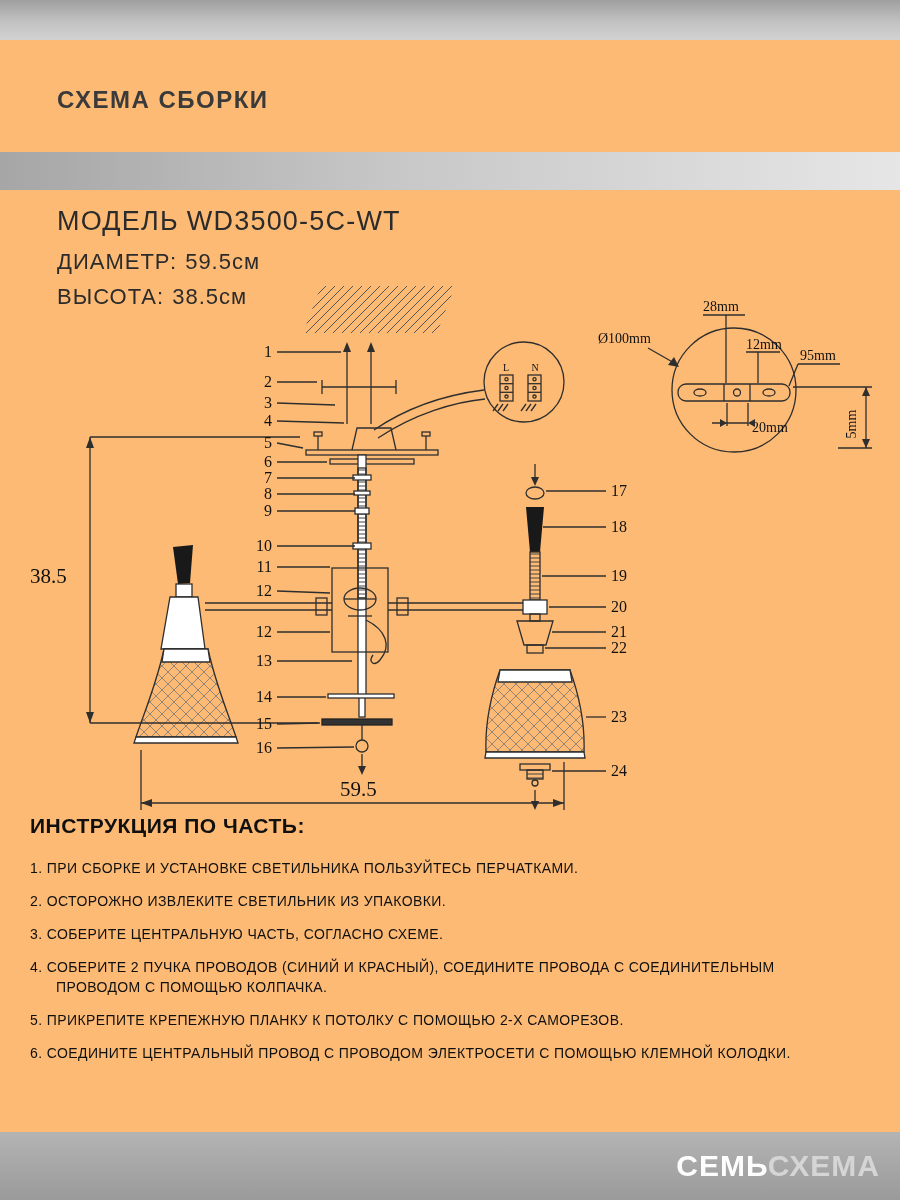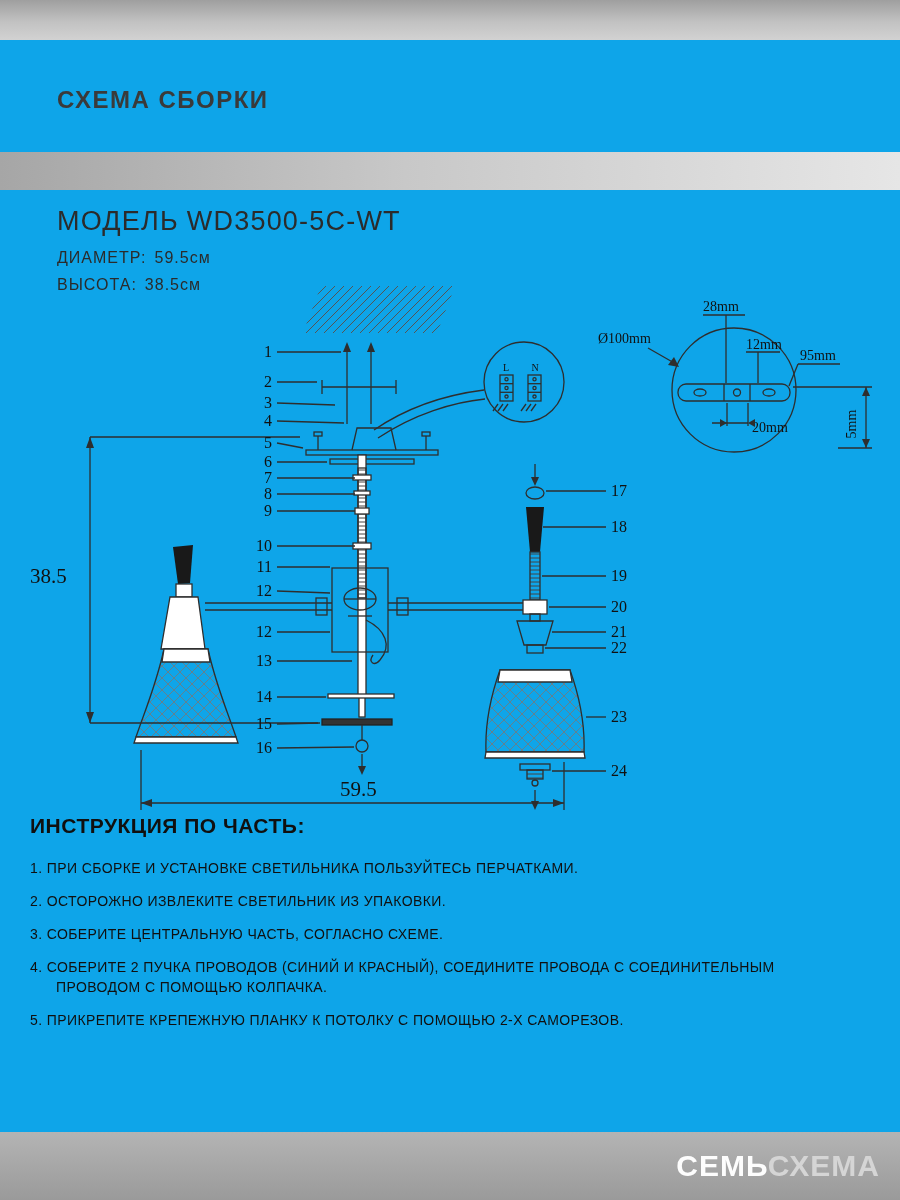--- a/index.html
+++ b/index.html
@@ -1,26 +1,26 @@
 <!DOCTYPE html>
 <html><head>
 <meta charset="utf-8">
 <style>
   html,body{margin:0;padding:0;background:#e9e9e9;}
-  .page{position:relative;width:900px;height:1200px;background:#0ea5e9;overflow:hidden;
+  .page{position:relative;width:900px;height:1200px;background:#fdba74;overflow:hidden;
         font-family:"Liberation Sans",sans-serif;color:#1d1d1d;margin:0 auto;}
   .band-top{position:absolute;top:0;left:0;width:900px;height:40px;
         background:linear-gradient(180deg,#9f9f9f 0%,#c2c2c2 55%,#d2d2d2 100%);}
   .page-title{position:absolute;top:86px;left:57px;font-size:24px;font-weight:bold;
         letter-spacing:1.5px;color:#3a3a3a;}
   .band-divider{position:absolute;top:152px;left:0;width:900px;height:38px;
         background:linear-gradient(90deg,#a6a6a6 0%,#c8c8c8 45%,#e6e6e6 100%);}
   .model-block{position:absolute;top:206px;left:57px;}
   .model-line{font-size:27px;letter-spacing:1.2px;color:#2b2b2b;margin-bottom:12px;}
-  .spec-line{font-size:16px;letter-spacing:1px;color:#2b2b2b;margin-bottom:9px;}
+  .spec-line{font-size:22px;letter-spacing:1px;color:#2b2b2b;margin-bottom:9px;}
   .model-line span,.spec-line span{margin-right:8px;}
   .diagram-wrap{position:absolute;top:268px;left:0;width:900px;height:545px;}
   .num{font-family:"Liberation Serif","DejaVu Serif",serif;font-size:16px;fill:#111;stroke:none;}
   .dim{font-family:"Liberation Serif","DejaVu Serif",serif;font-size:21px;fill:#111;stroke:none;}
   .mm{font-family:"Liberation Serif","DejaVu Serif",serif;font-size:14px;fill:#111;stroke:none;}
   .tl{font-family:"Liberation Serif","DejaVu Serif",serif;font-size:10px;fill:#111;stroke:none;}
   .instructions{position:absolute;top:814px;left:30px;width:828px;}
   .instr-title{font-size:21px;font-weight:bold;letter-spacing:0.5px;color:#101010;margin:0 0 20px 0;}
   .instr-item{font-size:14px;line-height:20px;letter-spacing:0.4px;color:#101010;
         margin-bottom:13px;padding-left:26px;text-indent:-26px;}
@@ -308,20 +308,21 @@
     </svg>
   </div>
 
   <div class="instructions">
     <h2 class="instr-title">ИНСТРУКЦИЯ ПО ЧАСТЬ:</h2>
     <div class="instr-item">1. ПРИ СБОРКЕ И УСТАНОВКЕ СВЕТИЛЬНИКА ПОЛЬЗУЙТЕСЬ ПЕРЧАТКАМИ.</div>
     <div class="instr-item">2. ОСТОРОЖНО ИЗВЛЕКИТЕ СВЕТИЛЬНИК ИЗ УПАКОВКИ.</div>
     <div class="instr-item">3. СОБЕРИТЕ ЦЕНТРАЛЬНУЮ ЧАСТЬ, СОГЛАСНО СХЕМЕ.</div>
     <div class="instr-item">4. СОБЕРИТЕ 2 ПУЧКА ПРОВОДОВ (СИНИЙ И КРАСНЫЙ), СОЕДИНИТЕ ПРОВОДА С СОЕДИНИТЕЛЬНЫМ ПРОВОДОМ С ПОМОЩЬЮ КОЛПАЧКА.</div>
     <div class="instr-item">5. ПРИКРЕПИТЕ КРЕПЕЖНУЮ ПЛАНКУ К ПОТОЛКУ С ПОМОЩЬЮ 2-Х САМОРЕЗОВ.</div>
+    <div class="instr-item">6. СОЕДИНИТЕ ЦЕНТРАЛЬНЫЙ ПРОВОД С ПРОВОДОМ ЭЛЕКТРОСЕТИ С ПОМОЩЬЮ КЛЕМНОЙ КОЛОДКИ.</div>
   </div>
 
   <div class="footer">
     <div class="brand">
       <span class="b1">СЕМЬ</span><span class="b2">СХЕМА</span>
     </div>
   </div>
 
 </div>
 

